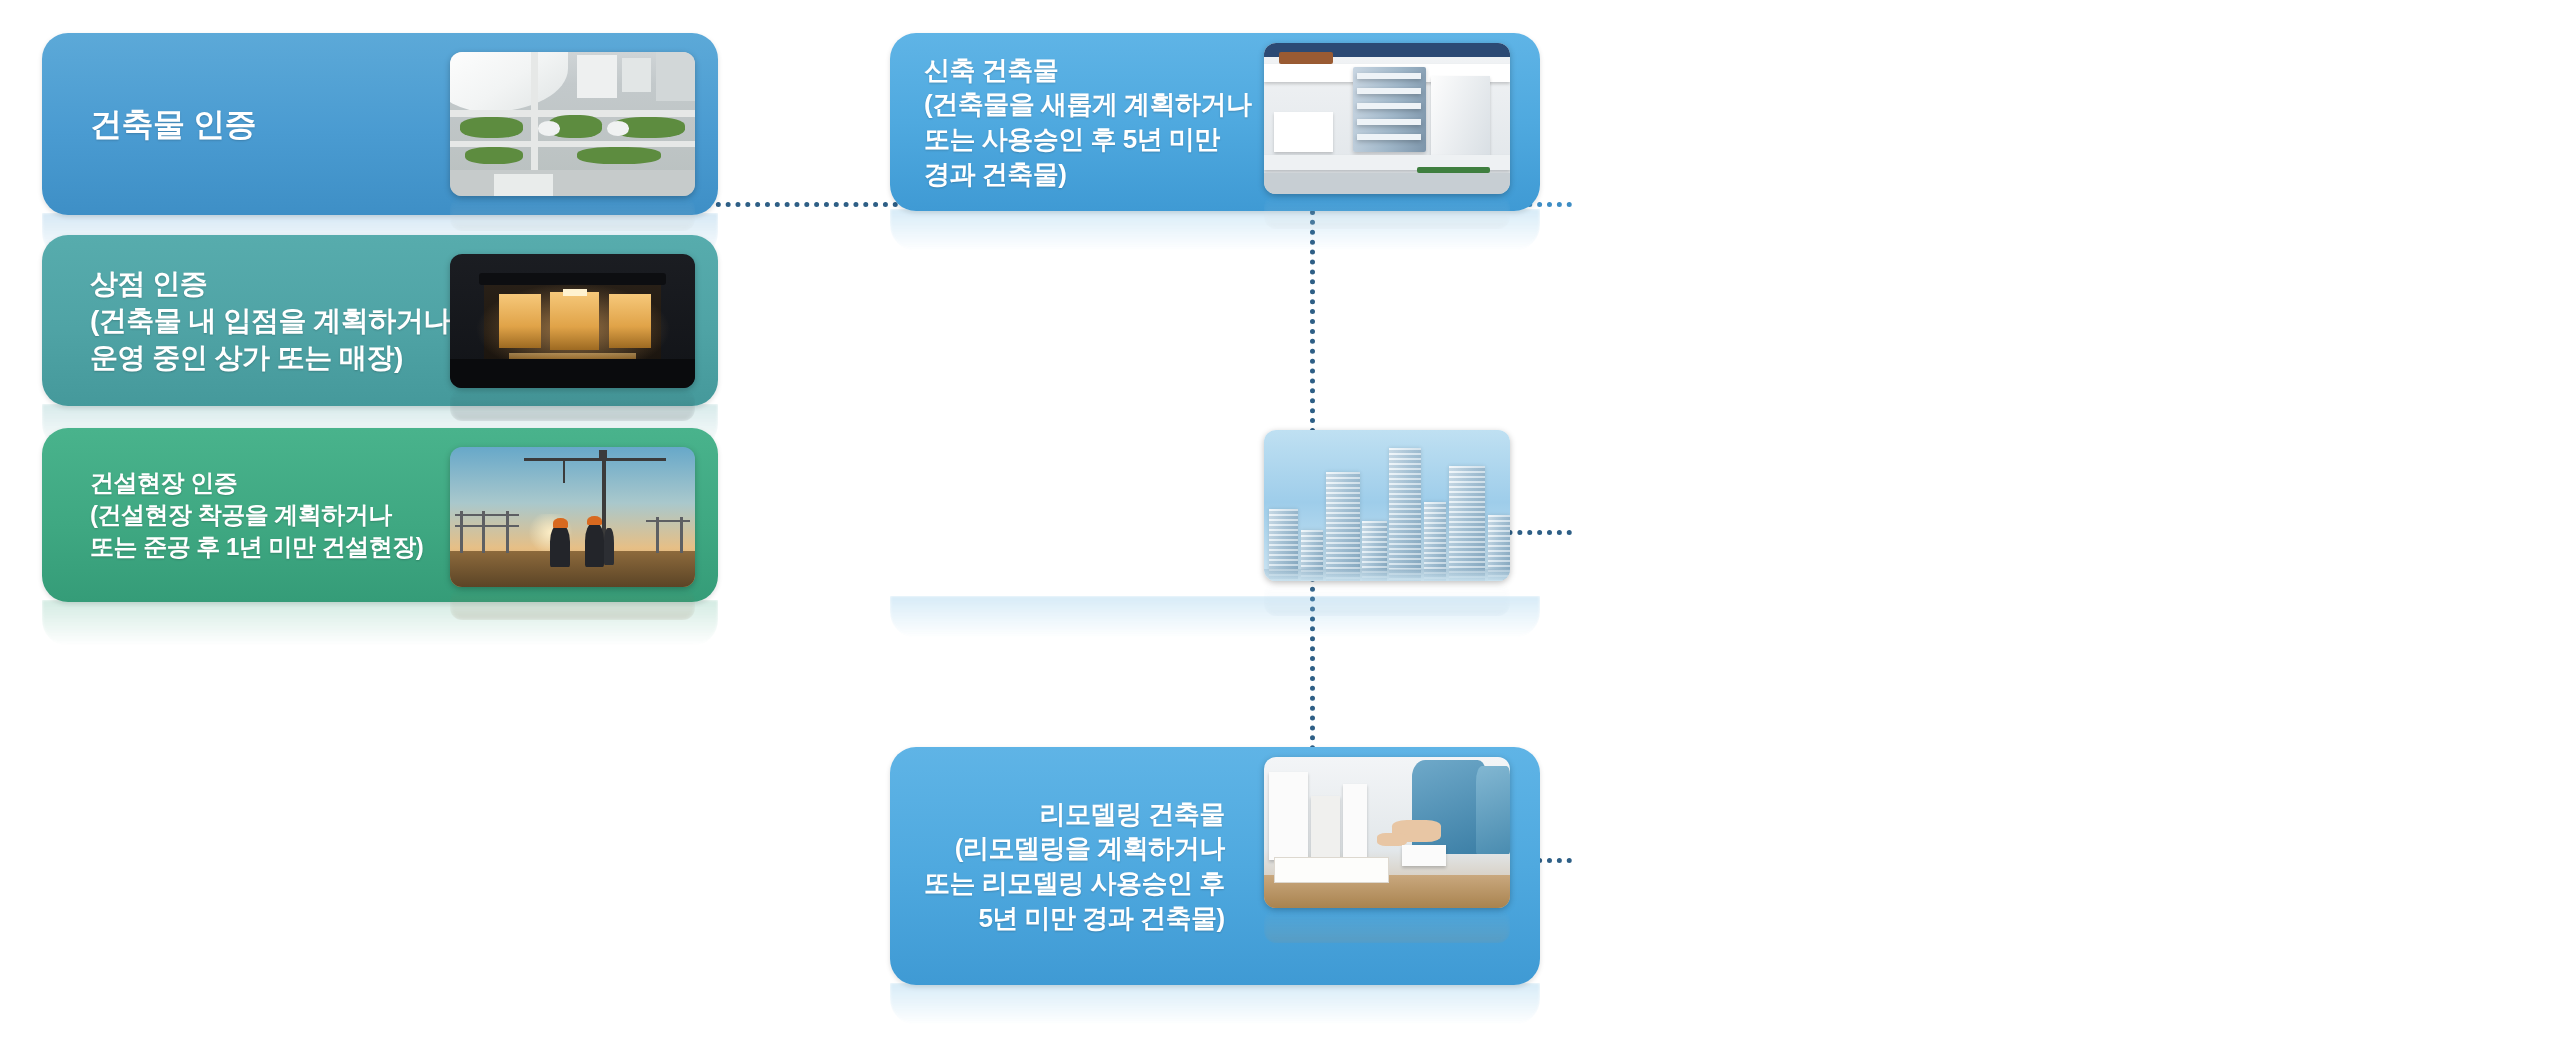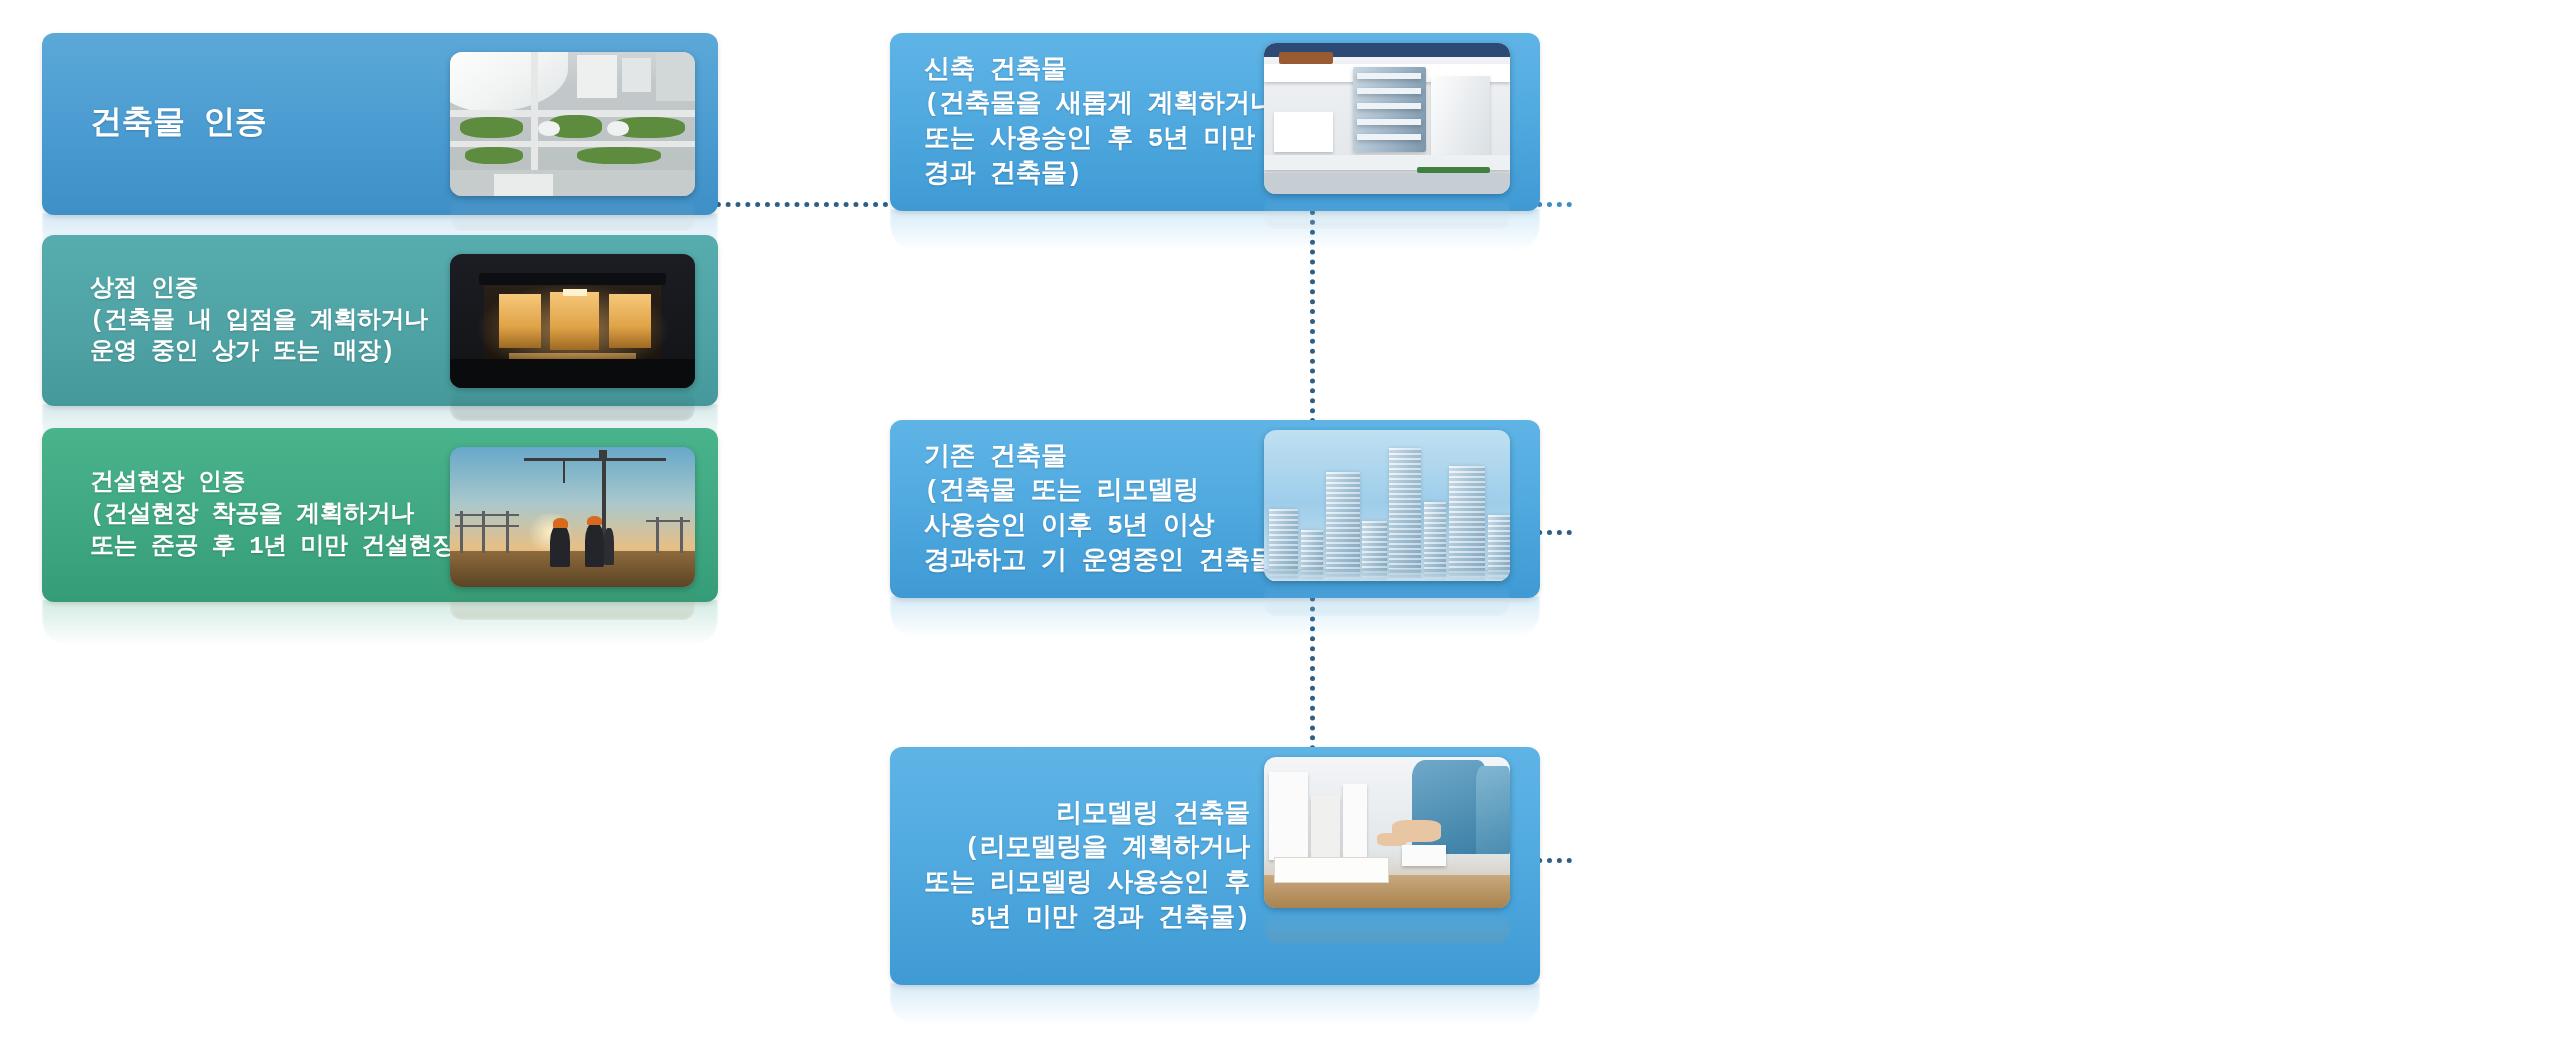--- a/index.html
+++ b/index.html
@@ -2,22 +2,22 @@
 <html><head>
 <meta charset="utf-8">
 <style>
   html,body{margin:0;padding:0;background:#ffffff;}
   body{width:2560px;height:1049px;position:relative;overflow:hidden;
        font-family:"Liberation Sans","DejaVu Sans",sans-serif;}
 
   #stage{position:absolute;inset:0;}
 
   
-  .card{position:absolute;border-radius:12px;box-sizing:border-box;
-        display:flex;align-items:center;overflow:visible;font-family:Liberation Mono, monospace;}
+  .card{position:absolute;border-radius:26px;box-sizing:border-box;
+        display:flex;align-items:center;overflow:visible;}
   .card .body{position:relative;width:100%;height:100%;border-radius:26px;
               display:flex;align-items:center;overflow:hidden;}
   .card .txt{position:relative;z-index:3;color:#ffffff;font-weight:bold;
              line-height:1.33;white-space:pre-line;letter-spacing:-0.5px;
              text-shadow:0 1px 2px rgba(0,0,0,.18);}
 
   
   .refl{position:absolute;left:0;border-radius:0 0 26px 26px;
         opacity:.30;filter:blur(1.5px);
         -webkit-mask-image:linear-gradient(to bottom,rgba(0,0,0,.75),rgba(0,0,0,0));
@@ -148,21 +148,21 @@
     </div>
   </div>
   <div class="thumb-refl" style="left:450px;top:197px;width:245px;height:34px;
        background:linear-gradient(180deg,#b9c0bf,#d5dada);"></div>
 
   <div class="refl" style="left:42px;top:404px;width:676px;height:46px;background:#4FA3A5;"></div>
   <div class="card" style="left:42px;top:235px;width:676px;height:171px;
        background:linear-gradient(180deg,#57ACAD 0%,#4FA3A5 55%,#45999B 100%);
        box-shadow:0 2px 5px rgba(0,0,0,.13);">
     <div class="body">
-      <div class="txt" style="margin-left:48px;font-size:24px;">상점 인증
+      <div class="txt" style="margin-left:48px;font-size:28px;">상점 인증
 (건축물 내 입점을 계획하거나
 운영 중인 상가 또는 매장)</div>
     </div>
   </div>
   <div class="thumb" style="left:450px;top:254px;width:245px;height:134px;">
     <div class="scene sc-shop">
       <div class="store"></div>
       <div class="awn"></div>
       <div class="glow"></div>
       <div class="win" style="left:20%;top:30%;width:17%;height:40%;"></div>
@@ -242,30 +242,20 @@
       <div class="slab" style="left:4%;top:46%;width:24%;height:26%;"></div>
       <div class="slab" style="left:0;top:74%;width:100%;height:10%;background:#eef1f3;"></div>
       <div class="grnstrip" style="left:62%;top:82%;width:30%;height:4%;"></div>
       <div class="slab" style="left:0;top:86%;width:100%;height:14%;background:#c7ced3;"></div>
     </div>
   </div>
   <div class="thumb-refl" style="left:1264px;top:195px;width:246px;height:34px;
        background:linear-gradient(180deg,#c7ced3,#e6eaed);"></div>
 
   <div class="refl" style="left:890px;top:596px;width:650px;height:42px;background:#4FA9DF;"></div>
-  <div class="card" style="left:890px;top:420px;width:650px;height:178px;
-       background:linear-gradient(180deg,#5FB4E6 0%,#4FA9DF 50%,#3F9AD4 100%);
-       box-shadow:0 2px 5px rgba(0,0,0,.13);">
-    <div class="body">
-      <div class="txt" style="margin-left:34px;font-size:26px;">기존 건축물
-(건축물 또는 리모델링
-사용승인 이후 5년 이상
-경과하고 기 운영중인 건축물)</div>
-    </div>
-  </div>
   <div class="thumb" style="left:1264px;top:430px;width:246px;height:151px;">
     <div class="scene sc-towers">
       <div class="t" style="left:2%;width:12%;height:48%;"></div>
       <div class="t" style="left:15%;width:9%;height:34%;"></div>
       <div class="t" style="left:25%;width:14%;height:72%;"></div>
       <div class="t" style="left:40%;width:10%;height:40%;"></div>
       <div class="t" style="left:51%;width:13%;height:88%;"></div>
       <div class="t" style="left:65%;width:9%;height:52%;"></div>
       <div class="t" style="left:75%;width:15%;height:76%;"></div>
       <div class="t" style="left:91%;width:9%;height:44%;"></div>

